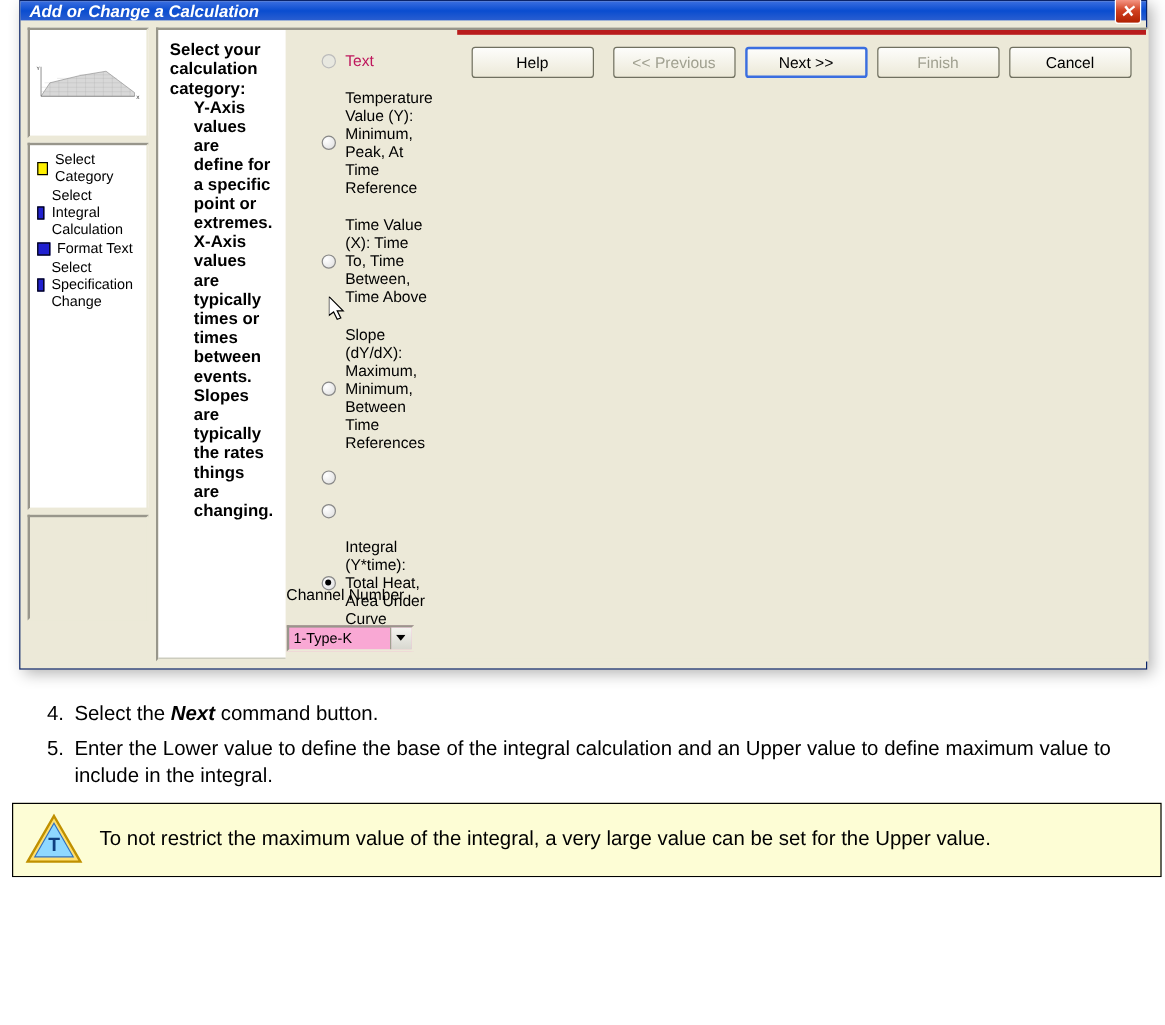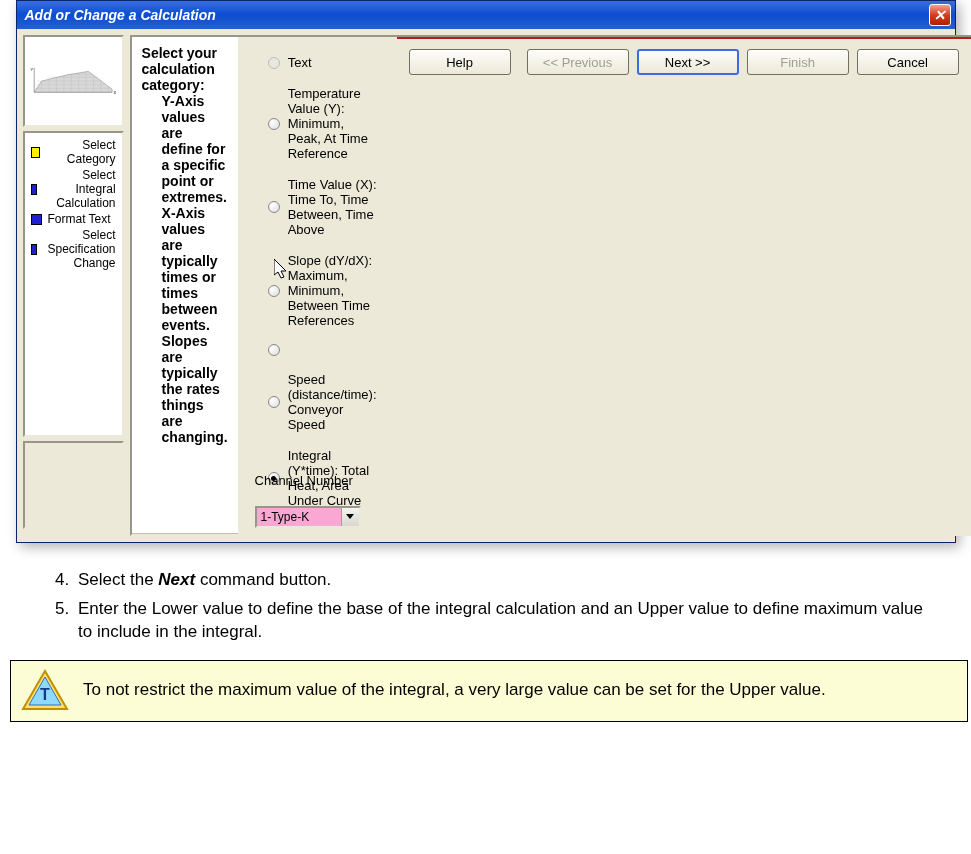--- a/index.html
+++ b/index.html
@@ -13,21 +13,21 @@
   .dialog {
     width: 940px;
     margin: 0 auto;
     border: 1px solid #0a246a;
     box-shadow: 4px 4px 12px rgba(0,0,0,0.3);
     background: #ece9d8;
   }
   .titlebar {
     background: linear-gradient(to bottom, #3a6ee0 0%, #0a4dd0 50%, #2a5ed0 100%);
     color: #fff;
-    height: 28px;
+    height: 16px;
     display: flex;
     align-items: center;
     padding: 0 4px 0 8px;
     font-weight: bold;
     font-size: 14px;
     font-style: italic;
   }
   .titlebar-text { flex: 1; }
   .close-btn {
     width: 22px;
@@ -60,21 +60,20 @@
     height: 92px;
     position: relative;
     padding: 4px;
   }
   .preview-box svg { width: 100%; height: 100%; }
   .steps-box {
     background: #fff;
     border: 2px inset #ece9d8;
     height: 306px;
     padding: 4px 6px;
-    text-align: right;
   }
   .step-item {
     display: flex;
     align-items: center;
     gap: 6px;
     padding: 1px 0;
     font-size: 12px;
   }
   .step-marker {
     width: 11px;
@@ -114,21 +113,21 @@
     padding: 18px 20px 10px 30px;
     position: relative;
   }
   .radio-row {
     display: flex;
     align-items: center;
     gap: 8px;
     margin-bottom: 16px;
     font-size: 13px;
   }
-  .radio-row.disabled { color: #000000; }
+  .radio-row.disabled { color: #be185d; }
   .radio {
     width: 12px;
     height: 12px;
     border-radius: 50%;
     border: 1px solid #888;
     background: radial-gradient(circle at 30% 30%, #fff, #ddd);
     display: inline-flex;
     align-items: center;
     justify-content: center;
     flex-shrink: 0;
@@ -174,21 +173,21 @@
     background: linear-gradient(to bottom,#f4f4f0,#d8d8d0);
     border-left: 1px solid #a0a090;
     display: flex;
     align-items: center;
     justify-content: center;
   }
   .button-row {
     display: flex;
     gap: 8px;
     padding: 10px 12px;
-    border-top: 2px solid #b91c1c;
+    border-top: 4px solid #b91c1c;
     background: #ece9d8;
     justify-content: flex-start;
   }
   .button-row .spacer { flex:1; }
   .btn {
     width: 102px;
     height: 26px;
     background: linear-gradient(to bottom,#fdfdfb,#ece9d8);
     border: 1px solid #707060;
     border-radius: 3px;
@@ -201,21 +200,21 @@
   .btn.disabled { color: #a0a090; cursor: default; text-align: right; }
   .btn.default-btn { border: 2px solid #3a6ee0; text-align: center; }
   .instructions {
     width: 960px;
     margin: 26px 0 0 0;
     font-family: Arial, sans-serif;
     font-size: 17px;
     padding: 0 10px 0 18px;
     line-height: 1.35;
   }
-  .instructions ol { margin: 16px; padding-left: 40px; }
+  .instructions ol { margin: 0; padding-left: 40px; }
   .instructions li { margin-bottom: 6px; padding-left: 4px; }
   .tip-box {
     width: 958px;
     margin: 10px 0 0 10px;
     border: 1px solid #000;
     background: #fdfdd5;
     display: flex;
     align-items: center;
     padding: 8px 10px;
     gap: 14px;
@@ -305,21 +304,20 @@
         </div>
         <div class="radio-row">
           <span class="radio"></span>
           <span>Slope (dY/dX):  Maximum, Minimum, Between Time References</span>
         </div>
         <div class="radio-row">
           <span class="radio"></span>
         </div>
         <div class="radio-row">
           <span class="radio"></span>
-          <span>Speed (distance/time): Conveyor Speed</span>
         </div>
         <div class="radio-row">
           <span class="radio selected"></span>
           <span>Integral (Y*time): Total Heat, Area Under Curve</span>
         </div>
         <svg class="cursor-arrow" width="20" height="24">
           <polygon points="0,0 0,16 4,13 7,19 10,18 7,12 12,12" fill="#fff" stroke="#000" stroke-width="1"></polygon>
         </svg>
         <div class="channel-group">
           <span class="label">Channel Number</span>

